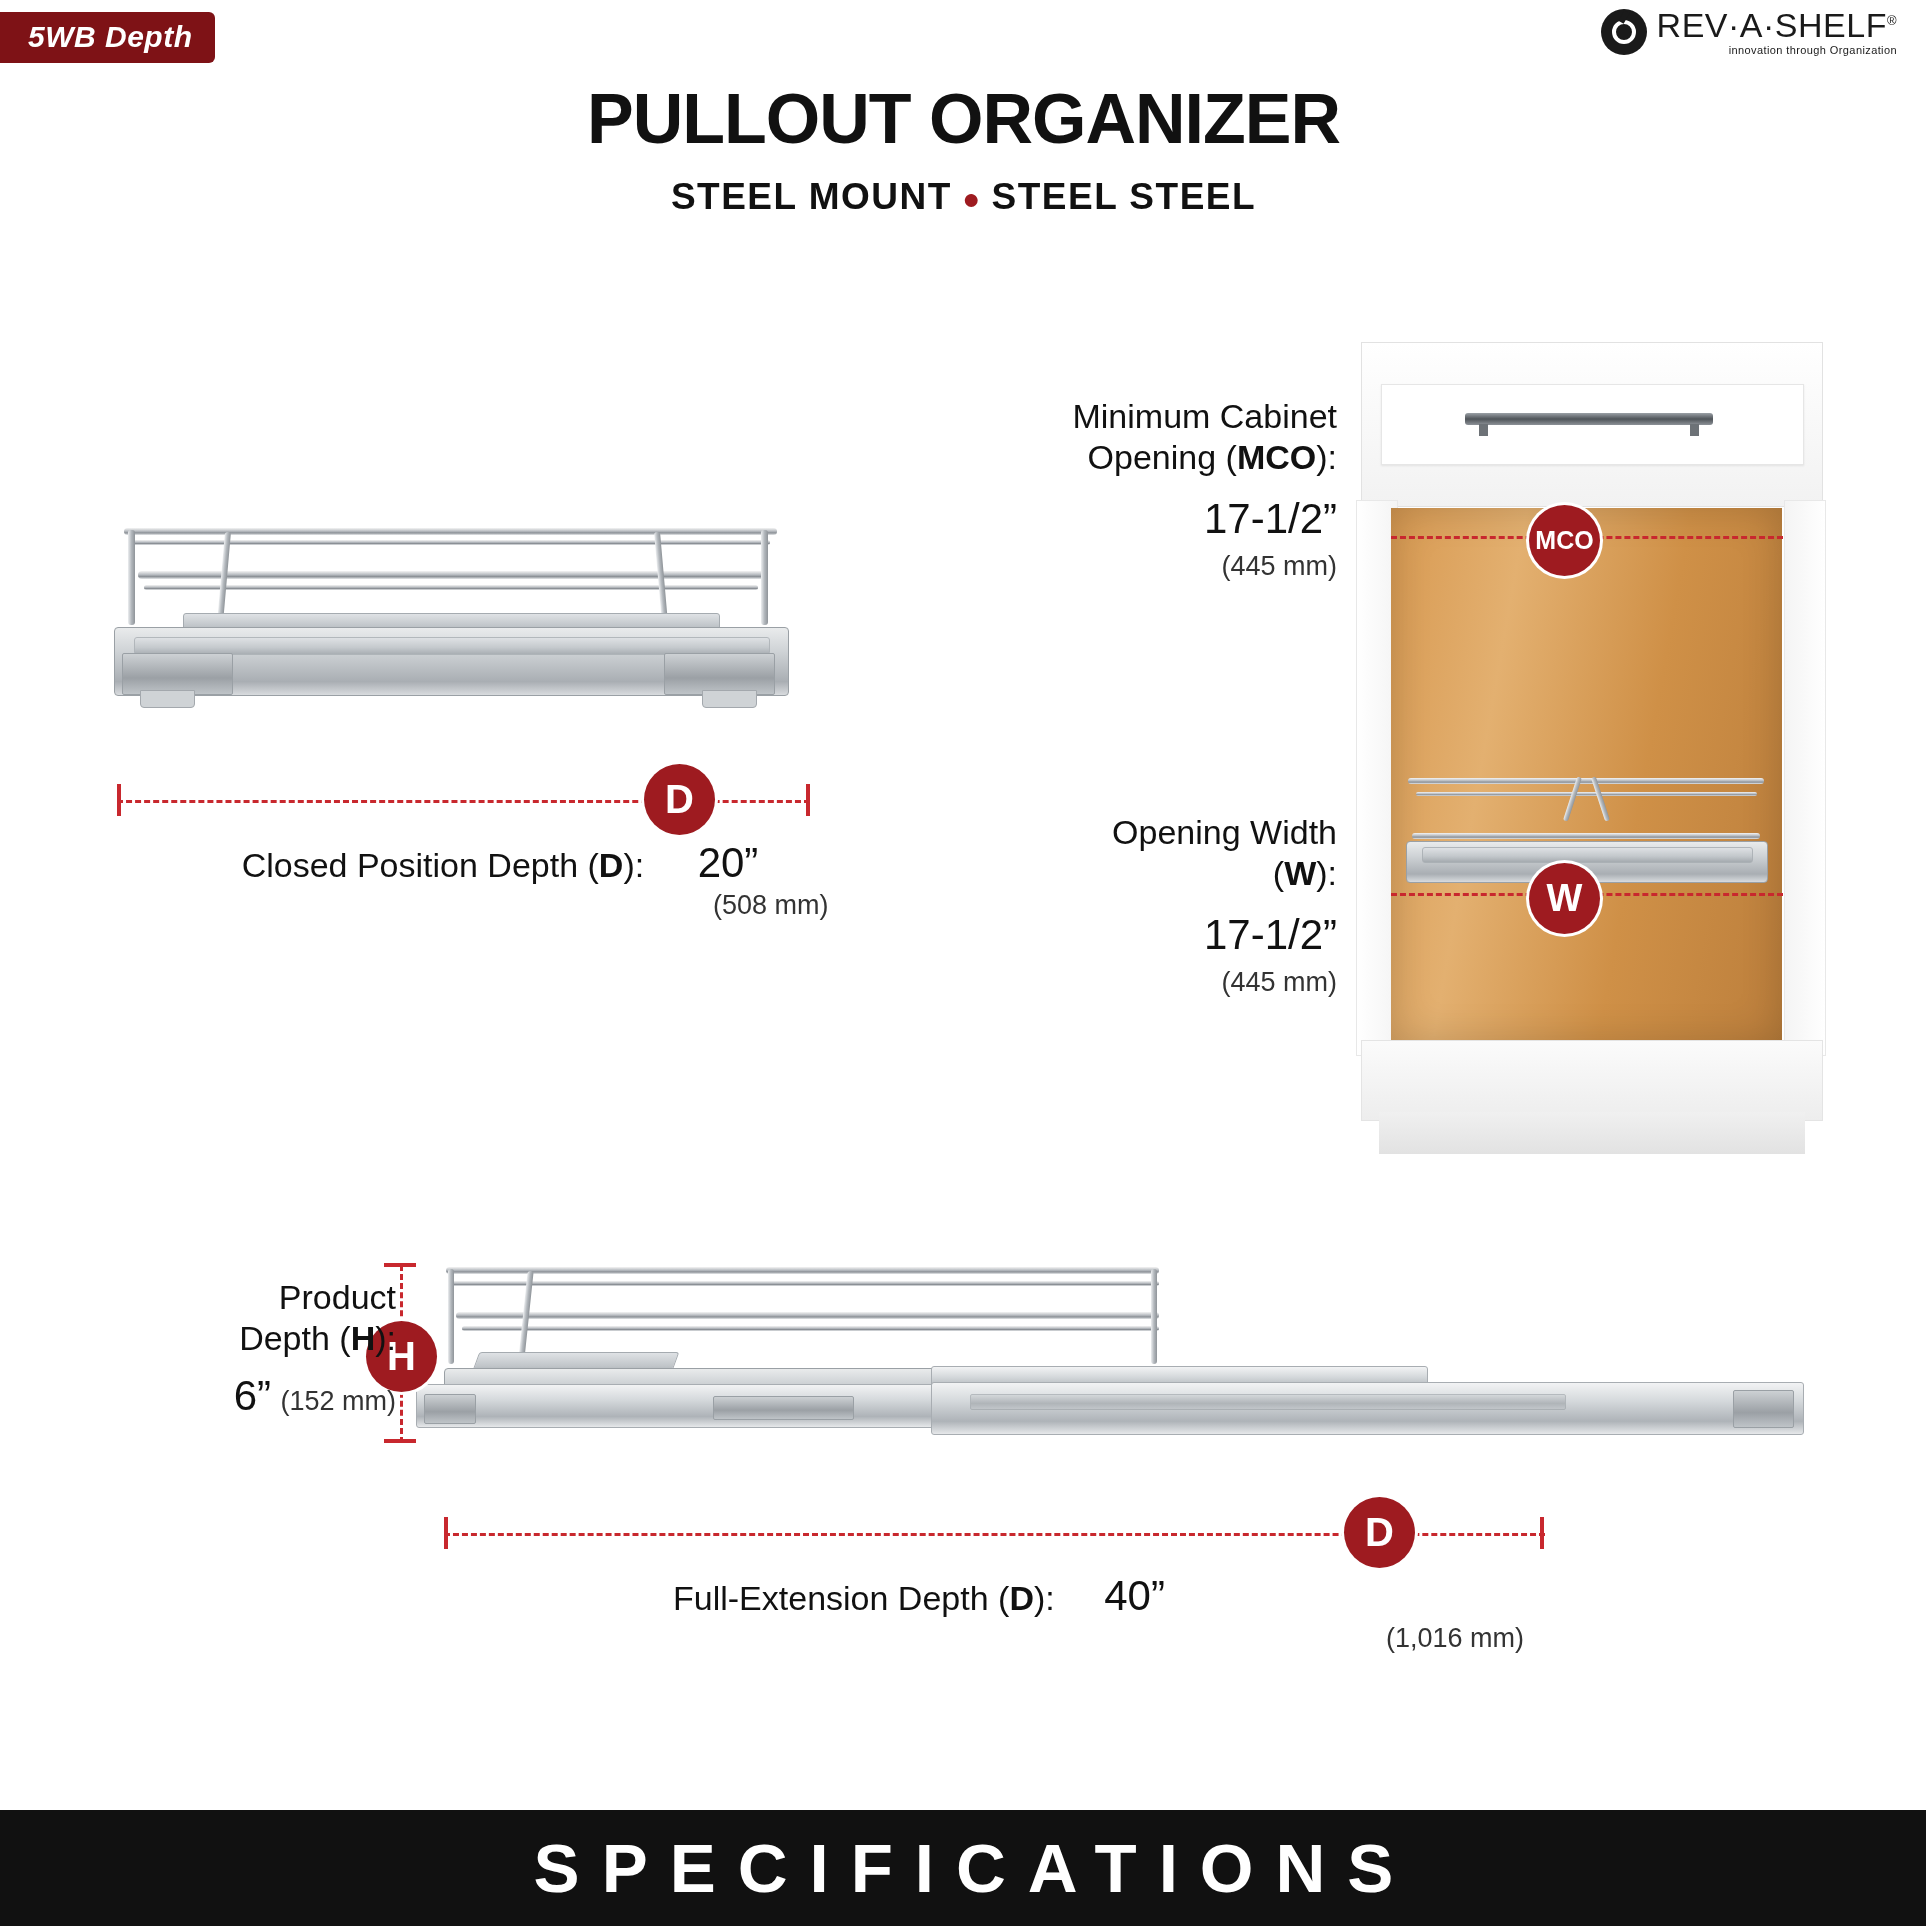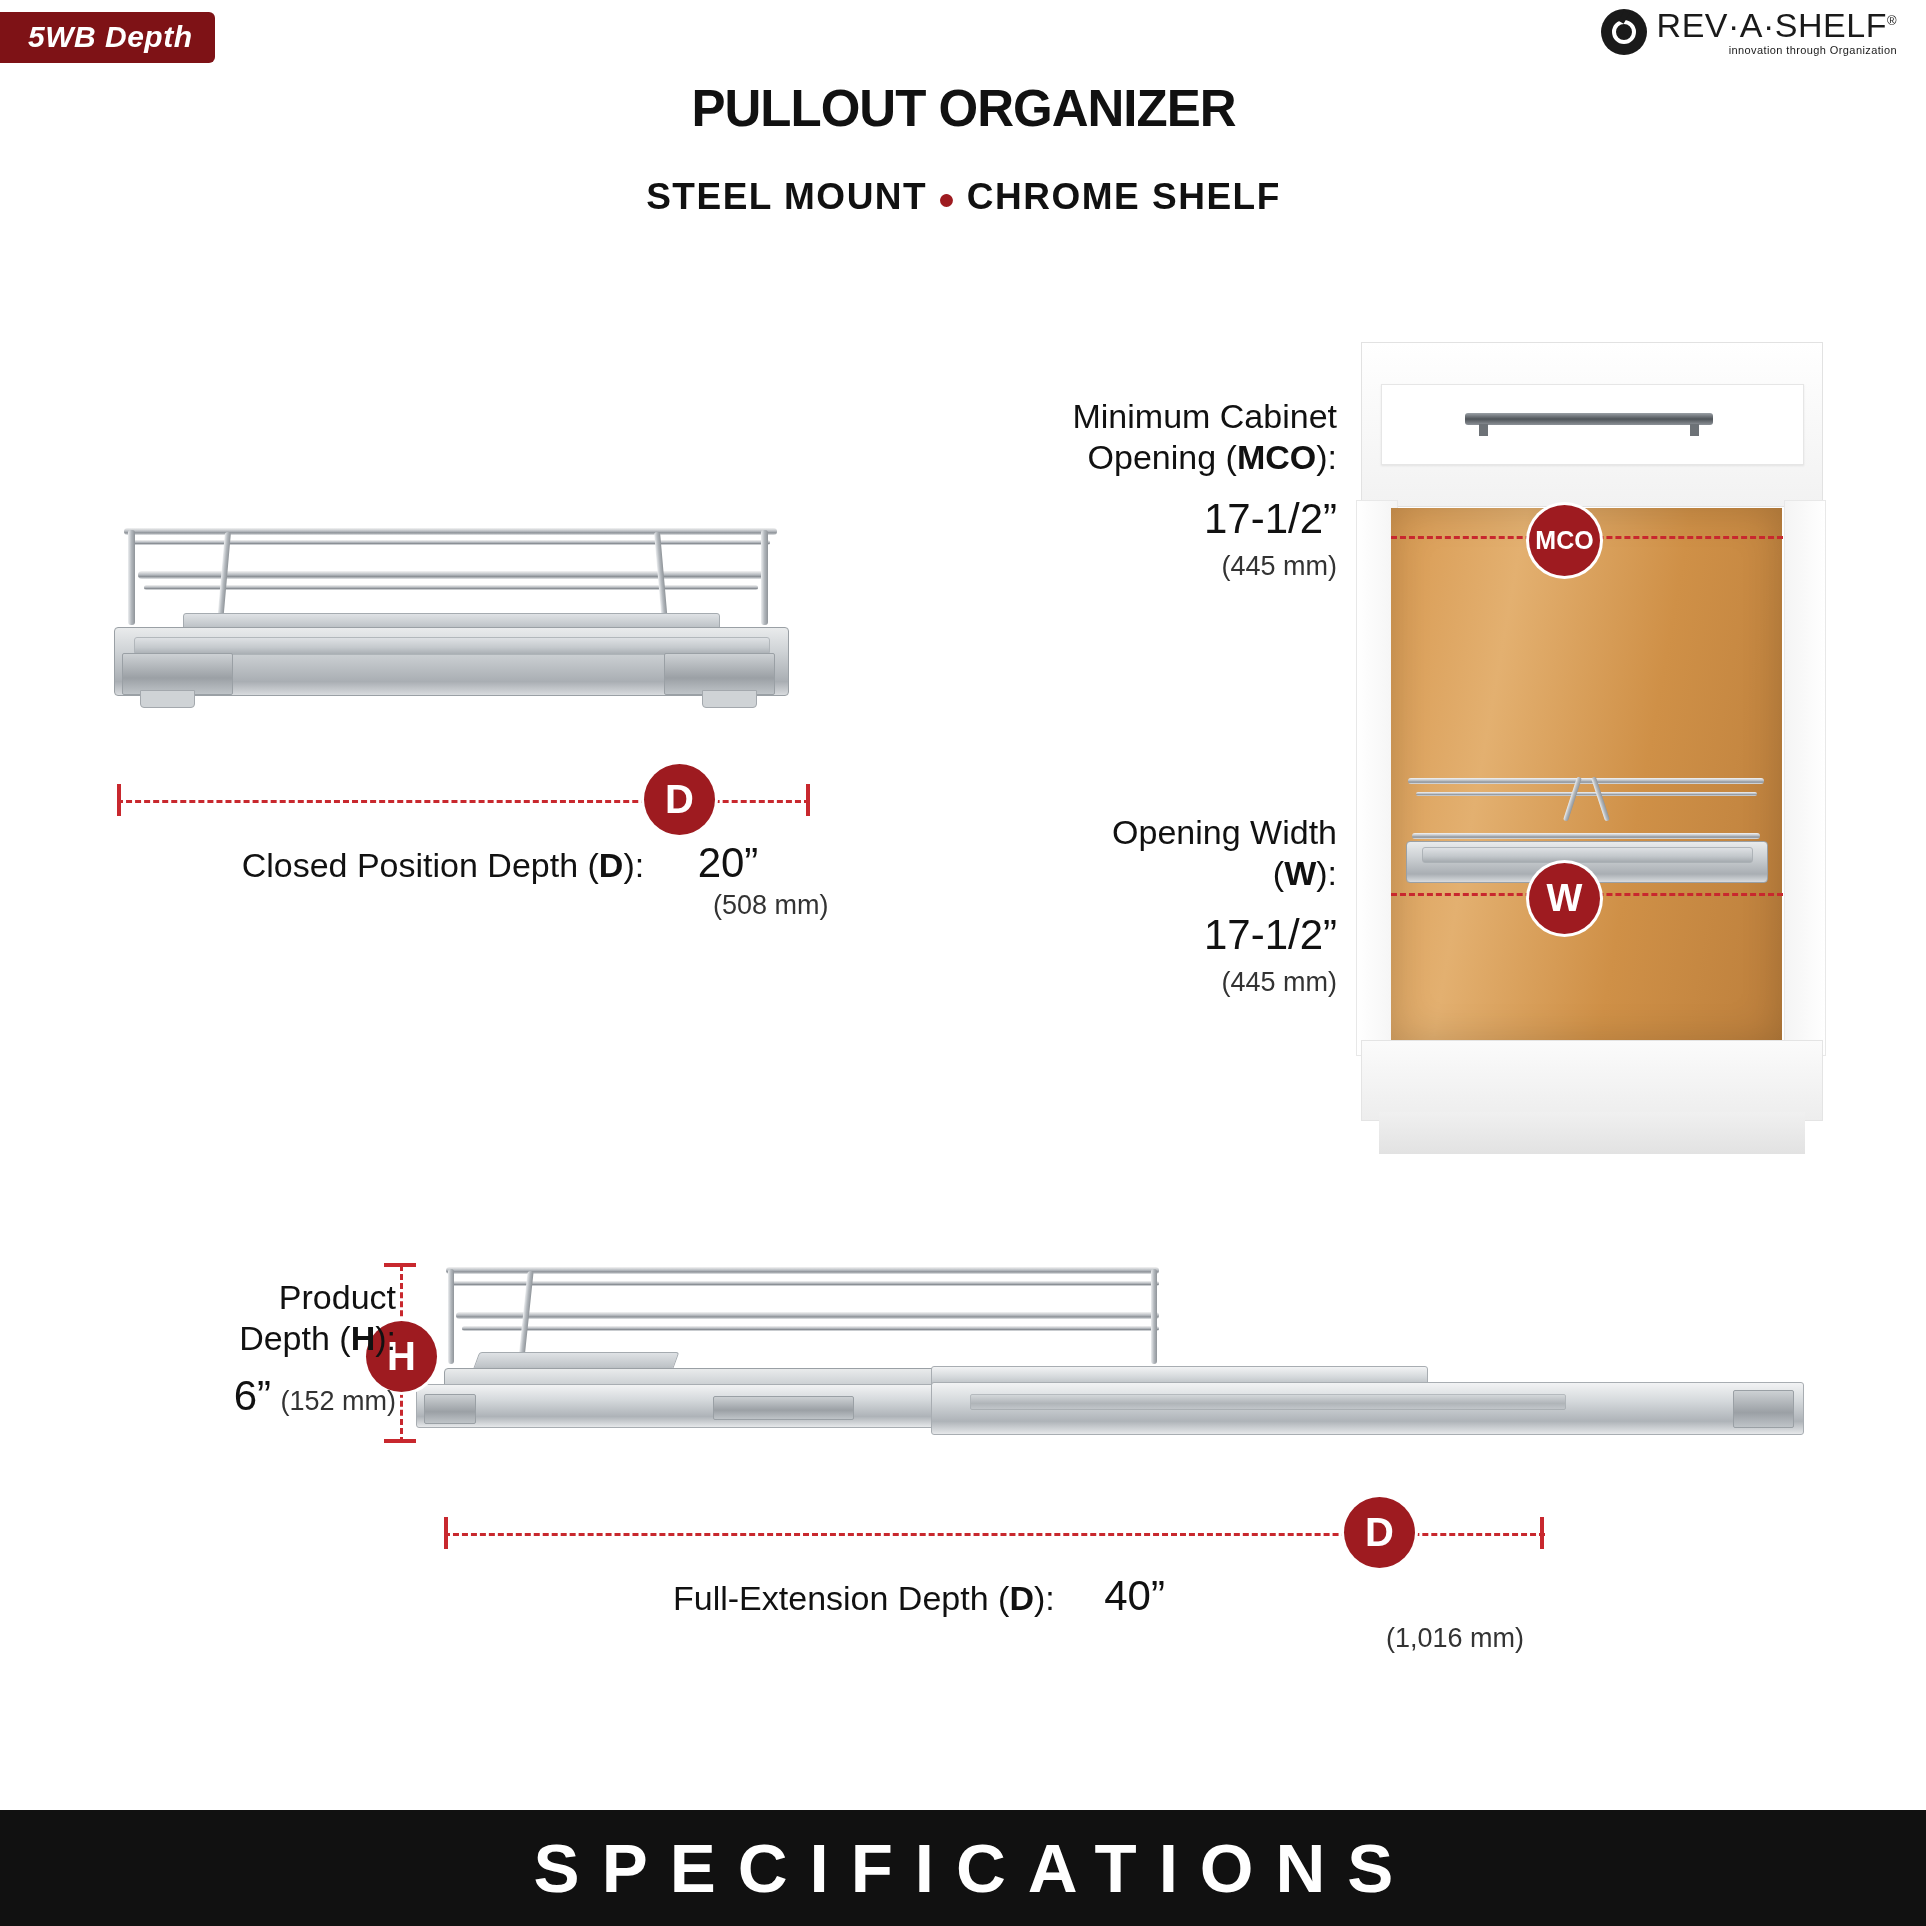--- a/index.html
+++ b/index.html
@@ -87,21 +87,21 @@
     margin-top: 3px;
     text-align: right;
   }
 
   .title {
     position: absolute;
     left: 0;
     right: 0;
     top: 79px;
     text-align: center;
-    font-size: 51px;
+    font-size: 70px;
     font-weight: bold;
     letter-spacing: -1px;
     color: #111111;
   }
   .subtitle {
     position: absolute;
     left: 0;
     right: 0;
     top: 176px;
     text-align: center;
@@ -324,21 +324,21 @@
 <div class="brand">
   <div class="brand-mark"></div>
   <div class="brand-text">
     <div class="brand-name"><span>REV·A·SHELF</span><sup>®</sup></div>
     <div class="brand-tag">innovation through Organization</div>
   </div>
 </div>
 
 <div class="title">PULLOUT ORGANIZER</div>
 <div class="subtitle">
-  <span>STEEL MOUNT</span><span class="dot">●</span><span>CHROME SHELF</span>
+  <span>STEEL MOUNT</span><span class="dot">●</span><span>STEEL STEEL</span>
 </div>
 
 <div class="prod-closed">
 
   <div class="wire" style="left:20px; top:8px; width:653px; height:7px;"></div>
   <div class="wire" style="left:28px; top:20px; width:638px; height:5px;"></div>
   <div class="wire" style="left:34px; top:51px; width:626px; height:8px;"></div>
   <div class="wire" style="left:40px; top:65px; width:614px; height:5px;"></div>
 
   <div class="wire-l" style="left:24px; top:10px; width:7px; height:95px;"></div>

